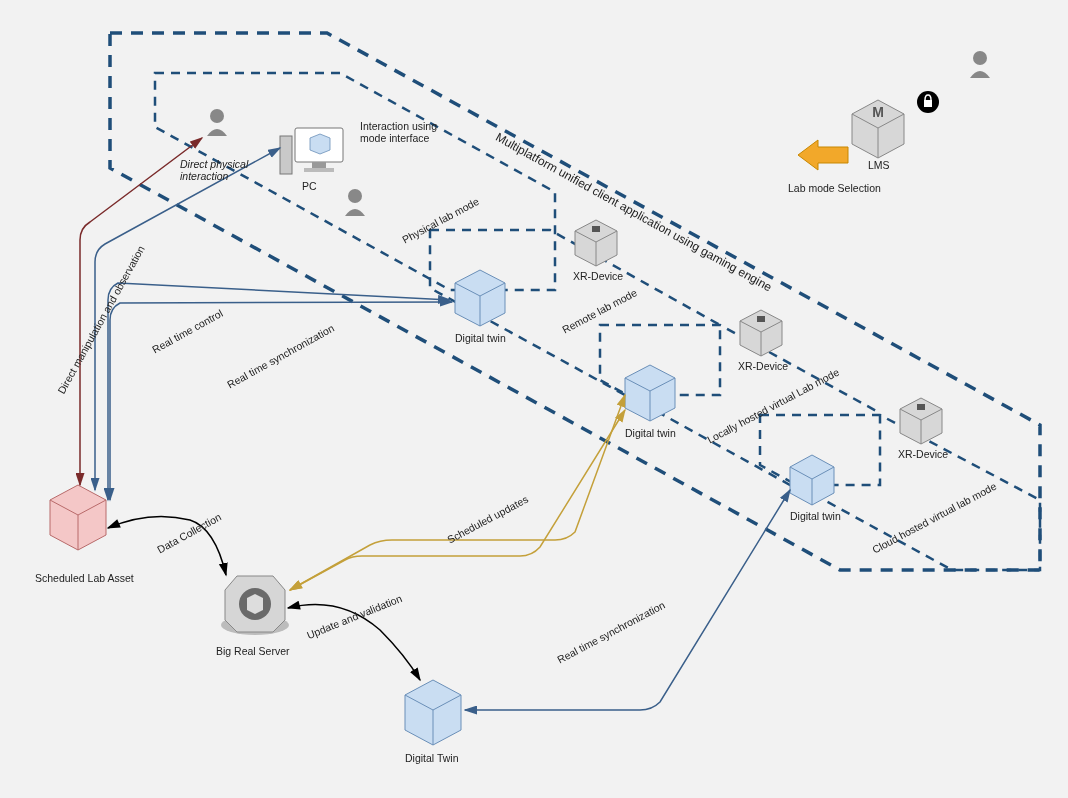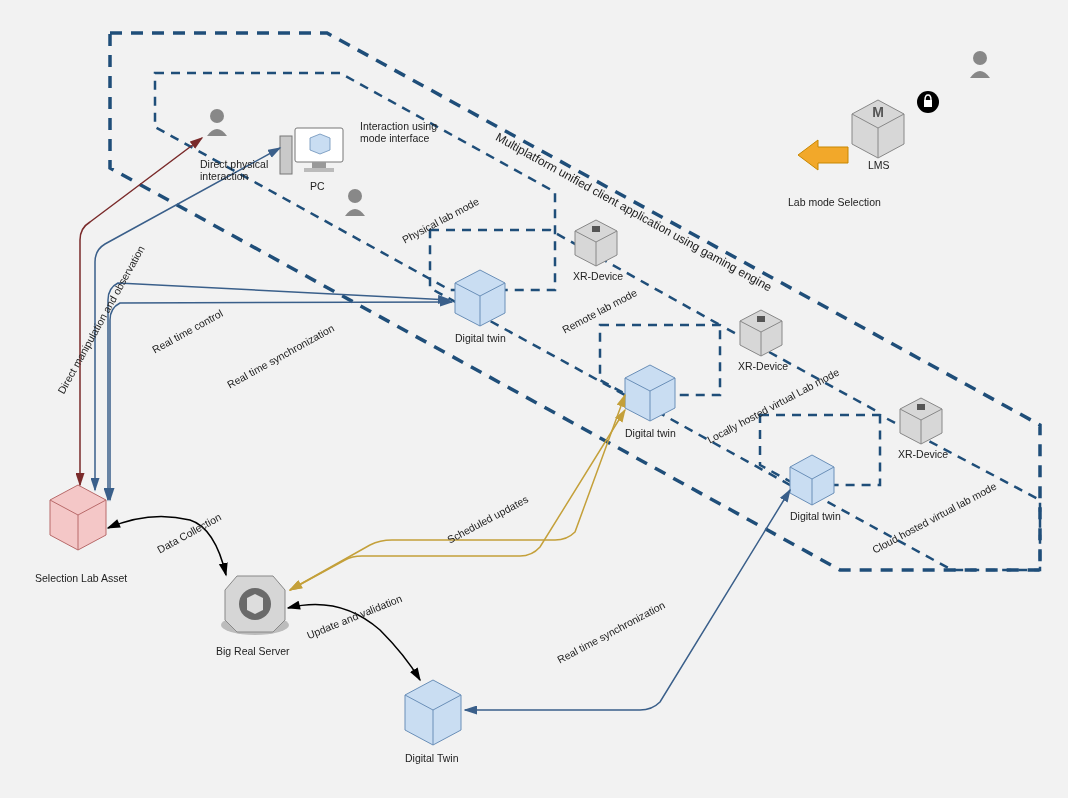--- a/index.html
+++ b/index.html
@@ -172,34 +172,34 @@
   <path d="M 290 590 L 350 557 Q 358 553 368 553 L 525 553 Q 538 553 546 545 L 625 405" fill="none" stroke="none"></path>
 
   <path d="M 465 710 L 640 710 Q 652 710 660 702 L 790 490" fill="none" stroke="#3a5f8a" stroke-width="1.5" marker-start="url(#arrowBlueB)" marker-end="url(#arrowBlue)"></path>
 
   <path d="M 110 500 L 110 320 Q 110 308 120 303 L 452 302" fill="none" stroke="#3a5f8a" stroke-width="1.5" marker-start="url(#arrowBlueB)" marker-end="url(#arrowBlue)"></path>
 
   <path d="M 290 590 L 345 560 Q 352 556 362 556 L 520 556 Q 532 556 540 547 L 625 410" fill="none" stroke="#c4a03a" stroke-width="1.5" marker-start="url(#arrowYellowB)" marker-end="url(#arrowYellow)"></path>
 
 </svg>
 
-<div class="label" style="left:35px; top:572px;">Selection Lab Asset</div>
+<div class="label" style="left:35px; top:572px;">Scheduled Lab Asset</div>
 <div class="label" style="left:216px; top:645px;">Big Real Server</div>
 <div class="label" style="left:405px; top:752px;">Digital Twin</div>
 <div class="label" style="left:455px; top:332px;">Digital twin</div>
 <div class="label" style="left:625px; top:427px;">Digital twin</div>
 <div class="label" style="left:790px; top:510px;">Digital twin</div>
 <div class="label" style="left:573px; top:270px;">XR-Device</div>
 <div class="label" style="left:738px; top:360px;">XR-Device</div>
 <div class="label" style="left:898px; top:448px;">XR-Device</div>
-<div class="label" style="left:302px; top:180px;margin-left:8px;">PC</div>
+<div class="label" style="left:302px; top:180px;">PC</div>
 <div class="label" style="left:868px; top:159px;">LMS</div>
-<div class="label" style="left:788px; top:196px;">Lab mode Selection</div>
-
-<div class="label" style="left:200px; top:158px; width:90px;">Direct physical interaction</div>
+<div class="label" style="left:788px; top:182px;">Lab mode Selection</div>
+
+<div class="label" style="left:180px; top:158px; width:90px;font-style:italic;">Direct physical interaction</div>
 <div class="label" style="left:360px; top:120px; width:100px;">Interaction using mode interface</div>
 
 <div class="label" style="left:55px; top:390px; transform:rotate(-61deg); transform-origin:left top; width:220px;">Direct manipulation and observation</div>
 <div class="label" style="left:150px; top:345px; transform:rotate(-29deg); transform-origin:left top;">Real time control</div>
 <div class="label" style="left:225px; top:380px; transform:rotate(-29deg); transform-origin:left top;">Real time synchronization</div>
 <div class="label" style="left:155px; top:545px; transform:rotate(-29deg); transform-origin:left top;">Data Collection</div>
 <div class="label" style="left:305px; top:630px; transform:rotate(-22deg); transform-origin:left top;">Update and validation</div>
 <div class="label" style="left:445px; top:535px; transform:rotate(-28deg); transform-origin:left top;">Scheduled updates</div>
 <div class="label" style="left:555px; top:655px; transform:rotate(-28deg); transform-origin:left top;">Real time synchronization</div>
 

